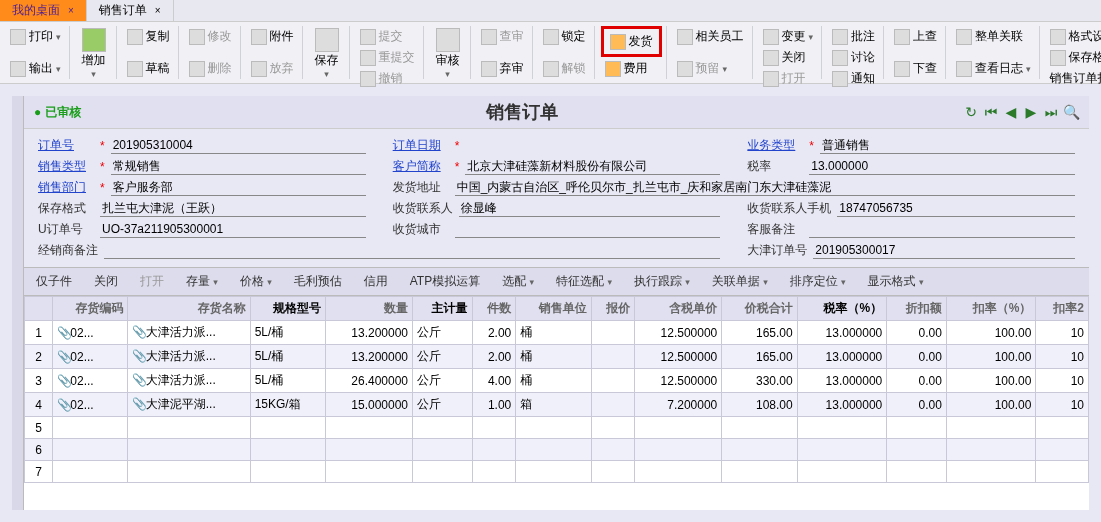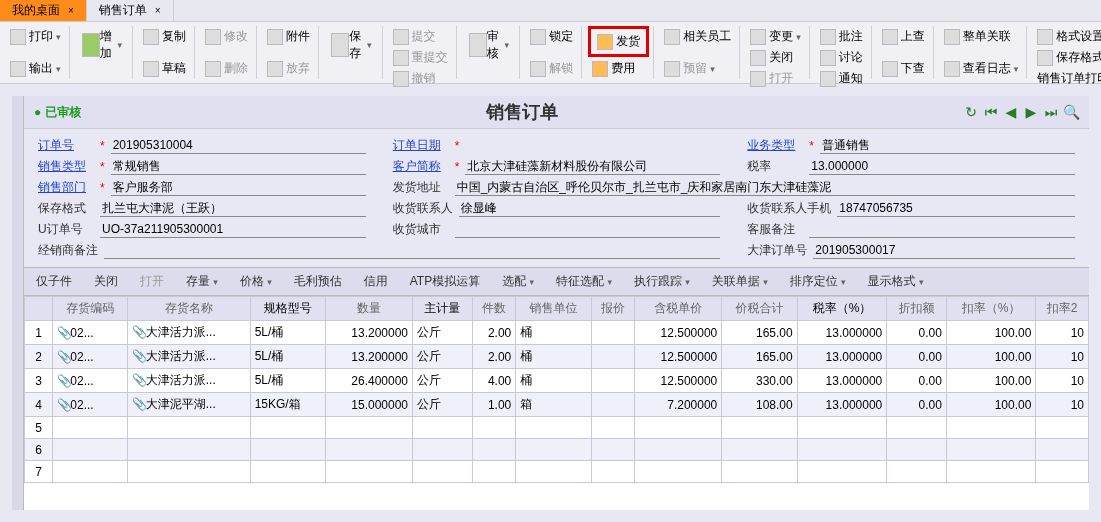--- a/index.html
+++ b/index.html
@@ -1,23 +1,23 @@
 <!DOCTYPE html>
 <html><head>
 <meta charset="utf-8">
 <style>
 *{box-sizing:border-box;margin:0;padding:0;font-family:"Microsoft YaHei","SimSun",sans-serif;font-size:12px}
 body{background:#f5f5f5;width:1101px;height:522px;overflow:hidden}
 .tabs{display:flex;background:#e8e8f0;height:22px;border-bottom:1px solid #ccc}
 .tab{padding:3px 12px;border-right:1px solid #ccc;cursor:pointer;display:flex;align-items:center;gap:4px}
-.tab.active{background:#ff8c1a;color:#000000}
+.tab.active{background:#ff8c1a;color:#4c1d95}
 .tab .close{font-size:10px;margin-left:4px}
 .ribbon{display:flex;background:#f0f0f5;padding:4px 2px;border-bottom:1px solid #ccc;height:62px;gap:2px}
 .rgroup{display:flex;flex-direction:column;justify-content:space-between;border-right:1px solid #d0d0d8;padding:0 4px}
-.rbig{display:flex;flex-direction:row;align-items:center;justify-content:center;padding:2px 6px;cursor:pointer}
+.rbig{display:flex;flex-direction:column;align-items:center;justify-content:center;padding:2px 6px;cursor:pointer}
 .rbtn{display:flex;align-items:center;gap:3px;padding:2px 4px;cursor:pointer;white-space:nowrap}
 .ricon{width:16px;height:16px;display:inline-block;background:#ddd;border:1px solid #bbb}
 .ricon.big{width:24px;height:24px}
 .rbtn.dim{color:#999}
 .highlight{border:3px solid #e00000;padding:2px 2px}
 .dd{font-size:9px;color:#666}
 .content{background:#e8e8f5;padding:12px;height:438px;display:flex}
 .rail{width:12px;background:#d8d8e8;border-right:1px solid #bbb}
 .main{flex:1;display:flex;flex-direction:column}
 .titlebar{display:flex;align-items:center;padding:4px 10px;background:#e0e0f0;border-bottom:1px solid #ccc}
@@ -31,21 +31,21 @@
 .flabel{color:#2244cc;text-decoration:underline;min-width:56px;cursor:pointer}
 .flabel.plain{color:#333;text-decoration:none}
 .req{color:#e00}
 .finput{border:none;border-bottom:1px solid #888;background:transparent;padding:1px 2px;min-width:120px;flex:1}
 .gridbar{display:flex;gap:10px;padding:3px 6px;background:#dcdcec;border-top:1px solid #bbb;border-bottom:1px solid #bbb;align-items:center}
 .gbtn{padding:2px 6px;cursor:pointer;color:#333;white-space:nowrap}
 .gbtn.dim{color:#999}
 .grid{flex:1;overflow:auto;background:#fff}
 table{border-collapse:collapse;width:100%}
 th,td{border:1px solid #c8c8d8;padding:3px 4px;font-size:12px;white-space:nowrap;text-align:left;height:22px}
-th{background:#e0e0f0;font-weight:normal;text-align:center;color:#666}
+th{background:#e0e0f0;font-weight:bold;text-align:right;color:#666}
 th.active{color:#000}
 td.num{text-align:right}
 td.center{text-align:center}
 tr.even td{background:#f0f0fa}
 .clip{display:inline-block;width:10px;color:#888}
 .wide{grid-column:span 2}
 </style>
 </head>
 <body>
 
@@ -129,20 +129,30 @@
     <div class="rbtn dim">
         <span class="ricon"></span>
         <span>撤销</span>
       </div>
   </div>
   <div class="rgroup">
     <div class="rbig dim">
         <span class="ricon big"></span>
         <span>审核</span>
         <span class="dd">▾</span>
+      </div>
+  </div>
+  <div class="rgroup">
+    <div class="rbtn dim">
+        <span class="ricon"></span>
+        <span>查审</span>
+      </div>
+    <div class="rbtn">
+        <span class="ricon"></span>
+        <span>弃审</span>
       </div>
   </div>
   <div class="rgroup">
     <div class="rbtn">
         <span class="ricon"></span>
         <span>锁定</span>
       </div>
     <div class="rbtn dim">
         <span class="ricon"></span>
         <span>解锁</span>

